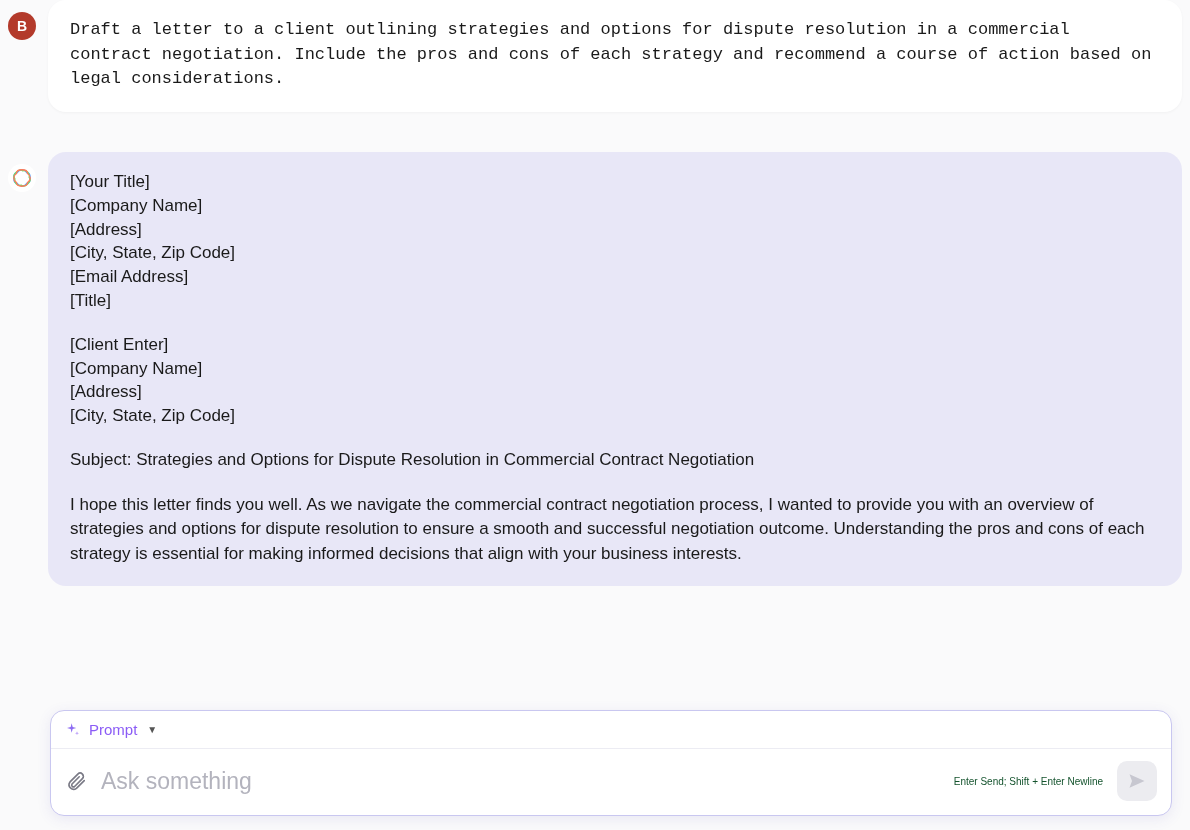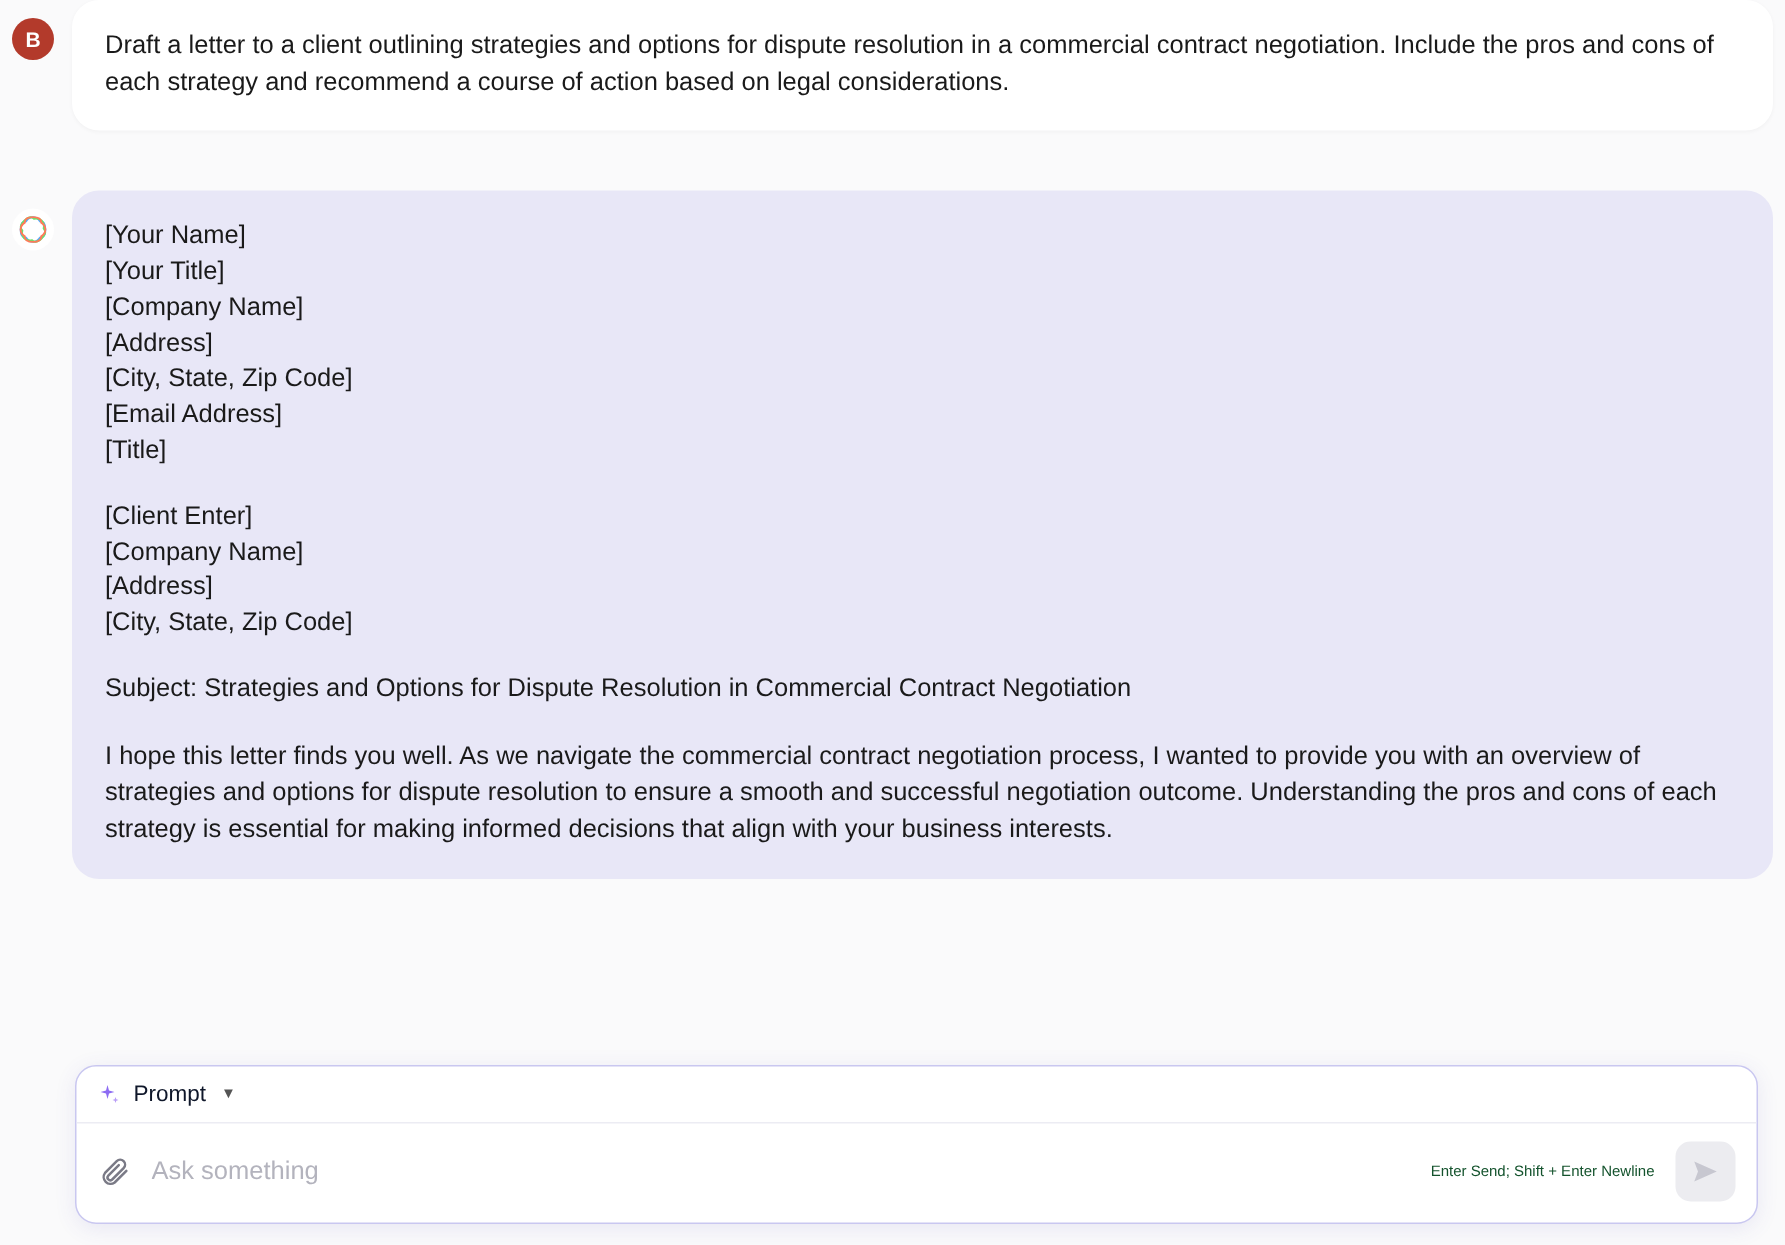--- a/index.html
+++ b/index.html
@@ -48,20 +48,21 @@
     flex: 1;
     border-radius: 18px;
     padding: 18px 22px 20px 22px;
     font-size: 17px;
     line-height: 1.45;
     color: #1a1a1a;
   }
   .bubble.user {
     background: #ffffff;
     box-shadow: 0 1px 3px rgba(0,0,0,0.04);
+    font-family: Liberation Mono, monospace;
   }
   .bubble.ai {
     background: #e8e7f7;
   }
   .bubble.ai p { margin-bottom: 20px; }
   .bubble.ai .block { margin-bottom: 20px; }
   .bubble.ai .block div { line-height: 1.4; }
   .bubble.ai .subject { margin-bottom: 20px; }
   .bubble.ai .intro { margin-bottom: 0; }
 
@@ -83,21 +84,21 @@
     gap: 8px;
     padding: 10px 14px 10px 14px;
     border-bottom: 1px solid #ececf3;
   }
   .sparkle {
     width: 16px; height: 16px;
     color: #8d6cf3;
   }
   .prompt-label {
     font-size: 15px;
-    color: #0f172a;
+    color: #8b5cf6;
   }
   .caret {
     font-size: 10px;
     color: #555;
     margin-left: 2px;
   }
   .composer-bottom {
     display: flex;
     align-items: center;
     padding: 12px 14px 14px 14px;
@@ -105,21 +106,21 @@
   }
   .attach {
     width: 22px; height: 22px;
     color: #7a7a86;
     flex-shrink: 0;
   }
   .input {
     flex: 1;
     border: none;
     outline: none;
-    font-size: 17px;
+    font-size: 23px;
     color: #333;
   }
   .input::placeholder { color: #b3b3bd; }
   .hint {
     font-size: 10px;
     color: #14532d;
     white-space: nowrap;
   }
   .send {
     width: 40px; height: 40px;
@@ -150,21 +151,20 @@
     <div class="avatar ai">
       <svg class="ai-logo" viewBox="0 0 24 24">
         <path d="M12 3 C15 3 17 6 17 6 C20 6 21 9 21 12 C21 15 20 18 17 18 C17 18 15 21 12 21 C9 21 7 18 7 18 C4 18 3 15 3 12 C3 9 4 6 7 6 C7 6 9 3 12 3 Z" fill="none" stroke="#5aa7ff" stroke-width="1.4"></path>
         <path d="M12 3 C15 3 17 6 17 6 C20 6 21 9 21 12 C21 15 20 18 17 18 C17 18 15 21 12 21 C9 21 7 18 7 18 C4 18 3 15 3 12 C3 9 4 6 7 6 C7 6 9 3 12 3 Z" fill="none" stroke="#6be06b" stroke-width="1.4" transform="rotate(45 12 12)"></path>
         <path d="M12 3 C15 3 17 6 17 6 C20 6 21 9 21 12 C21 15 20 18 17 18 C17 18 15 21 12 21 C9 21 7 18 7 18 C4 18 3 15 3 12 C3 9 4 6 7 6 C7 6 9 3 12 3 Z" fill="none" stroke="#ff7a59" stroke-width="1.4" transform="rotate(90 12 12)"></path>
       </svg>
     </div>
     <div class="bubble ai">
 
       <div class="block">
-        <div>[Your Name]</div>
         <div>[Your Title]</div>
         <div>[Company Name]</div>
         <div>[Address]</div>
         <div>[City, State, Zip Code]</div>
         <div>[Email Address]</div>
         <div>[Title]</div>
       </div>
 
       <div class="block">
         <div>[Client Enter]</div>

